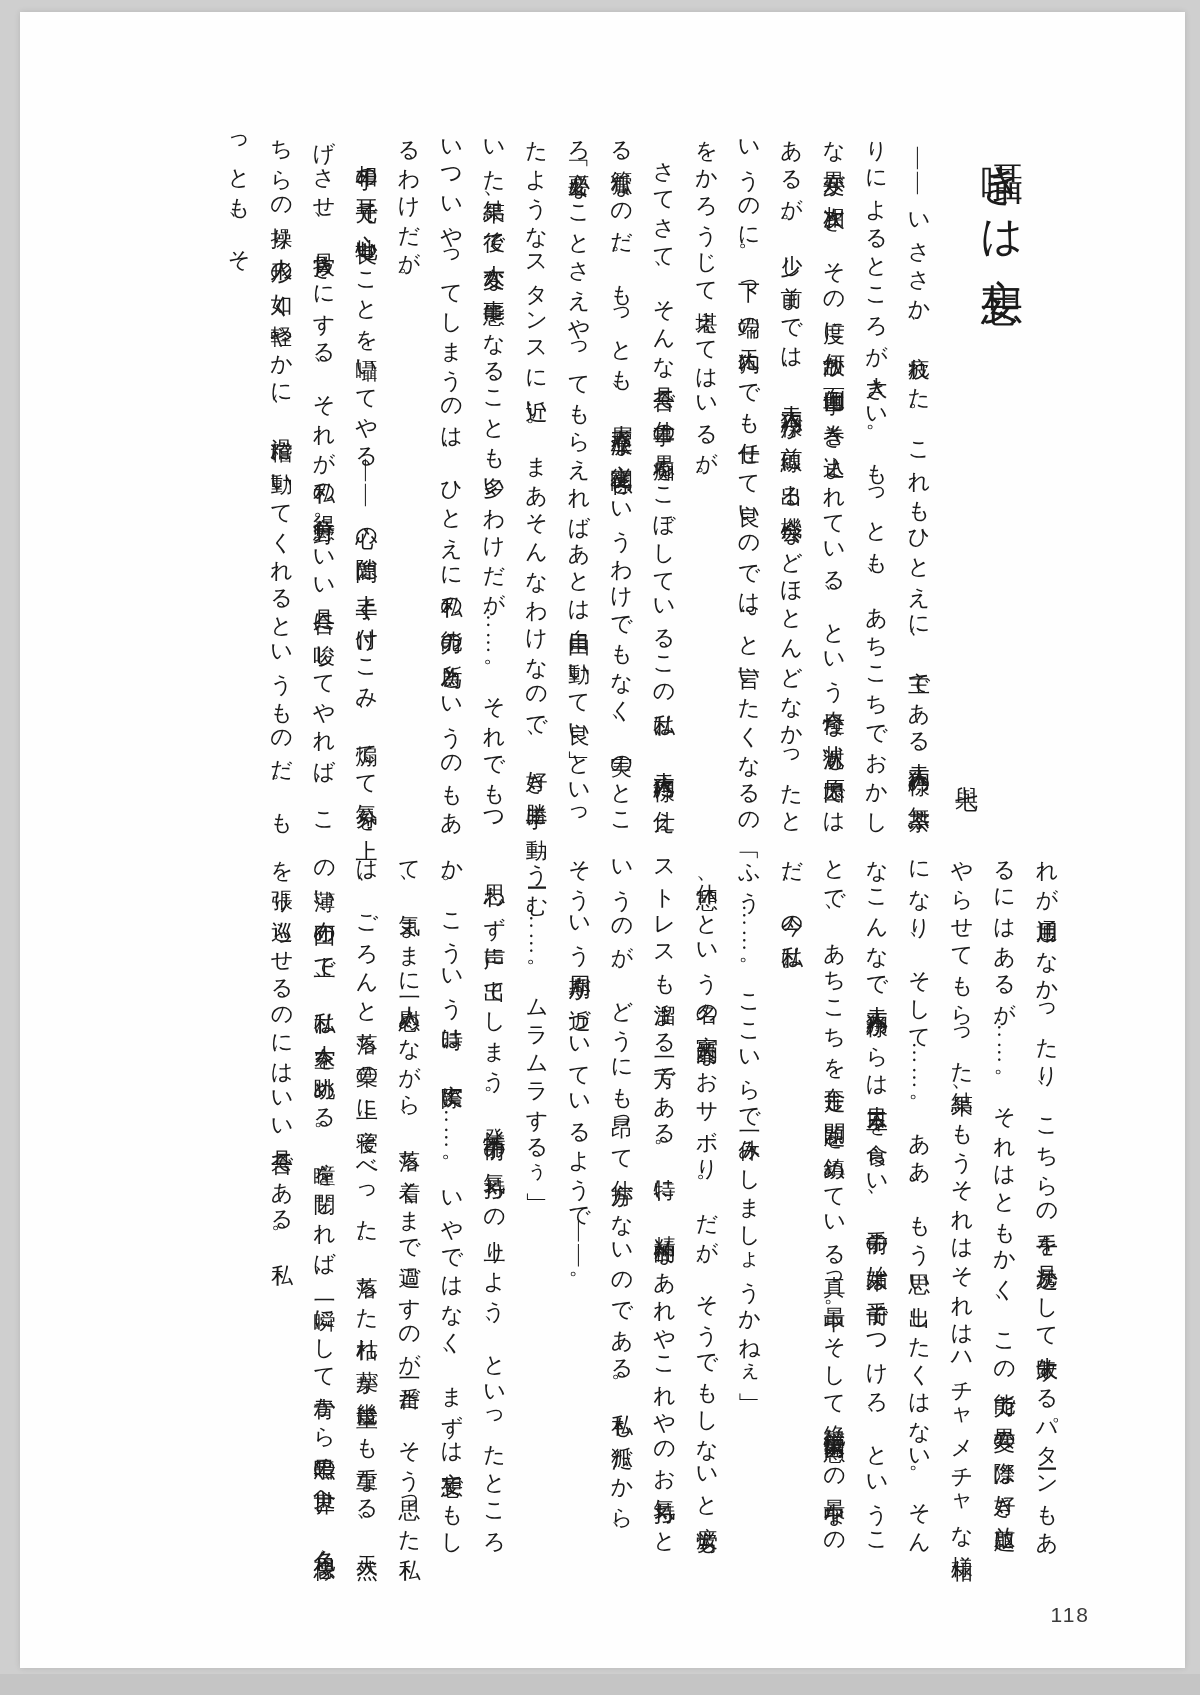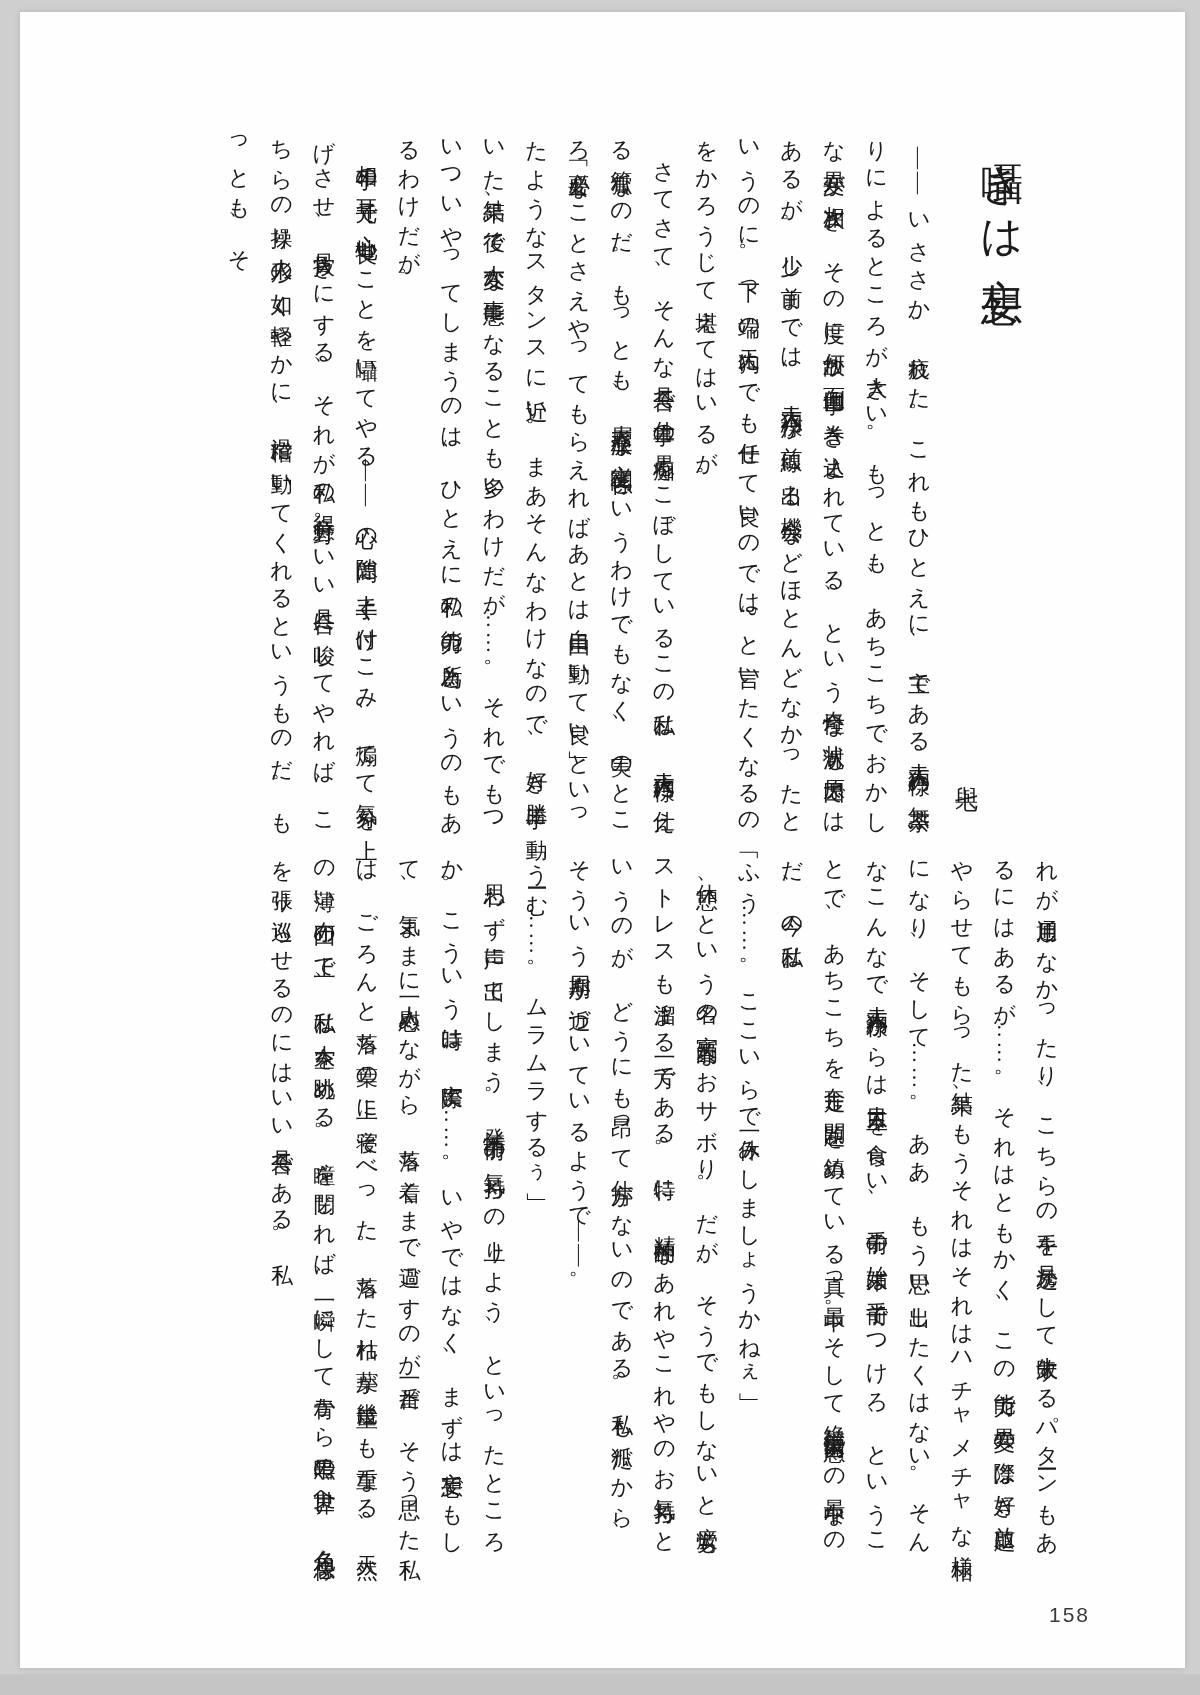--- a/index.html
+++ b/index.html
@@ -83,17 +83,17 @@
   </div>
 
   <div class="vtext block block-lower">
     <p>れが通用しなかったり、こちらの手を見透かして失敗するパターンもあるにはあるが……。それはともかく、この能力で異変の際は好き放題にやらせてもらった結果、もうそれはそれはハチャメチャな様相になり、そして……。ああ、もう思い出したくはない。そんなこんなで大天狗様からは大目玉を食らい、手前の始末は手前でつけろ、ということで、あちこちを奔走し問題を鎮めている真っ最中。そして絶賛疲労困憊、の最中なのだ、今の私は。</p>
     <p>「ふう……。ここいらで一休みしましょうかねぇ」</p>
     <p class="indent">休憩、という名の実質的なおサボり。だが、そうでもしないと疲労もストレスも溜まる一方である。特に、精神的なあれやこれやのお気持ちというのが、どうにも昂って仕方がないのである。私も狐だから、そういう周期が近づいているようで――。</p>
     <p>「うーむ……。ムラムラするぅ」</p>
     <p class="indent">思わず声に出てしまう。発情手前の気持ちの上りよう、といったところか。こういう時は、実際に……。いやではなく、まずは妄想でもして、気ままに一人慰めながら、落ち着くまで過ごすのが一番だ。そう思った私は、ごろんと落ち葉の上に寝そべった。落ちた枯れ葉が幾重にも重なる、天然の薄い布団の上で、私は大空を眺める。瞳を閉じれば、一瞬にして青から暗黒の世界へ、色々想像を張り巡らせるのにはいい具合である。私</p>
   </div>
 
-  <div class="page-number">158</div>
+  <div class="page-number">118</div>
 
 </div>
 
 <div class="bottom-strip"></div>
 
 </body></html>

